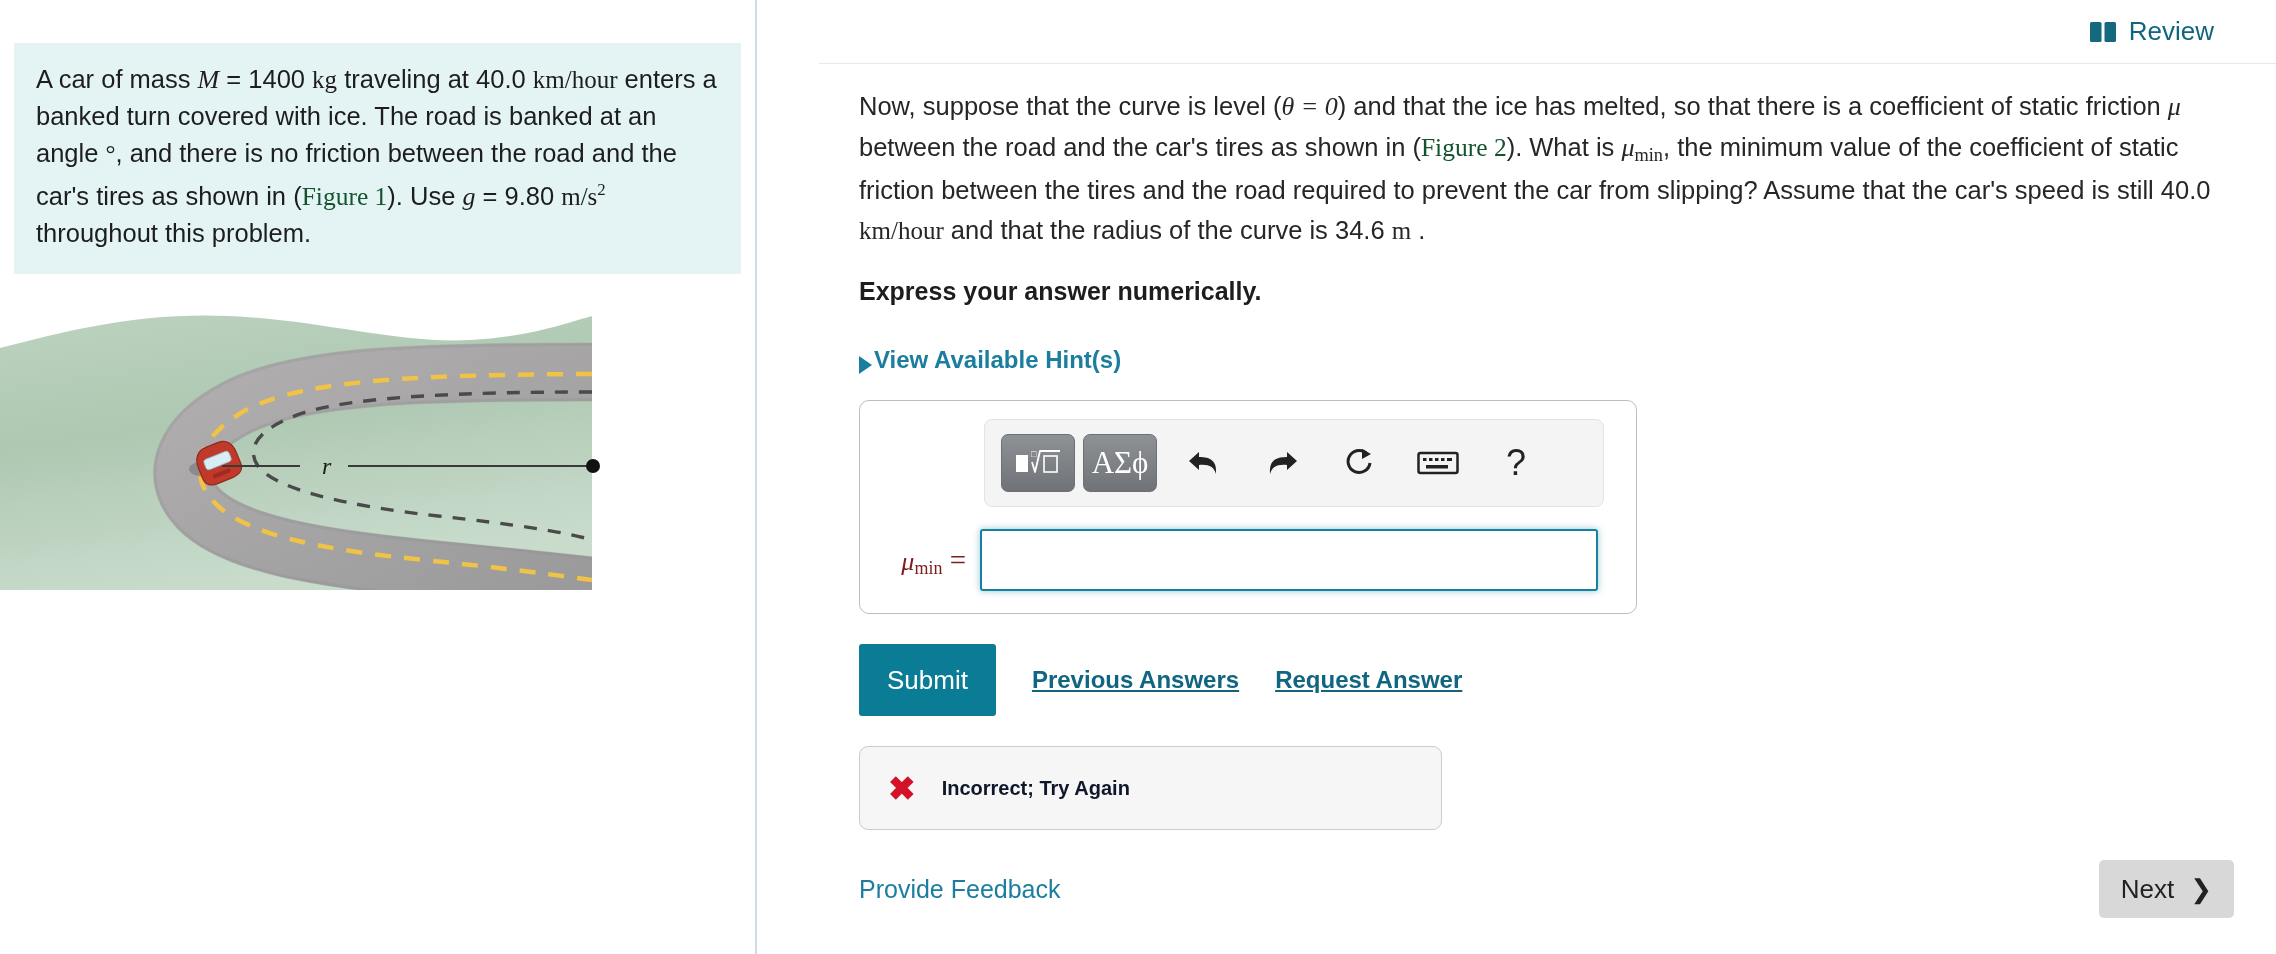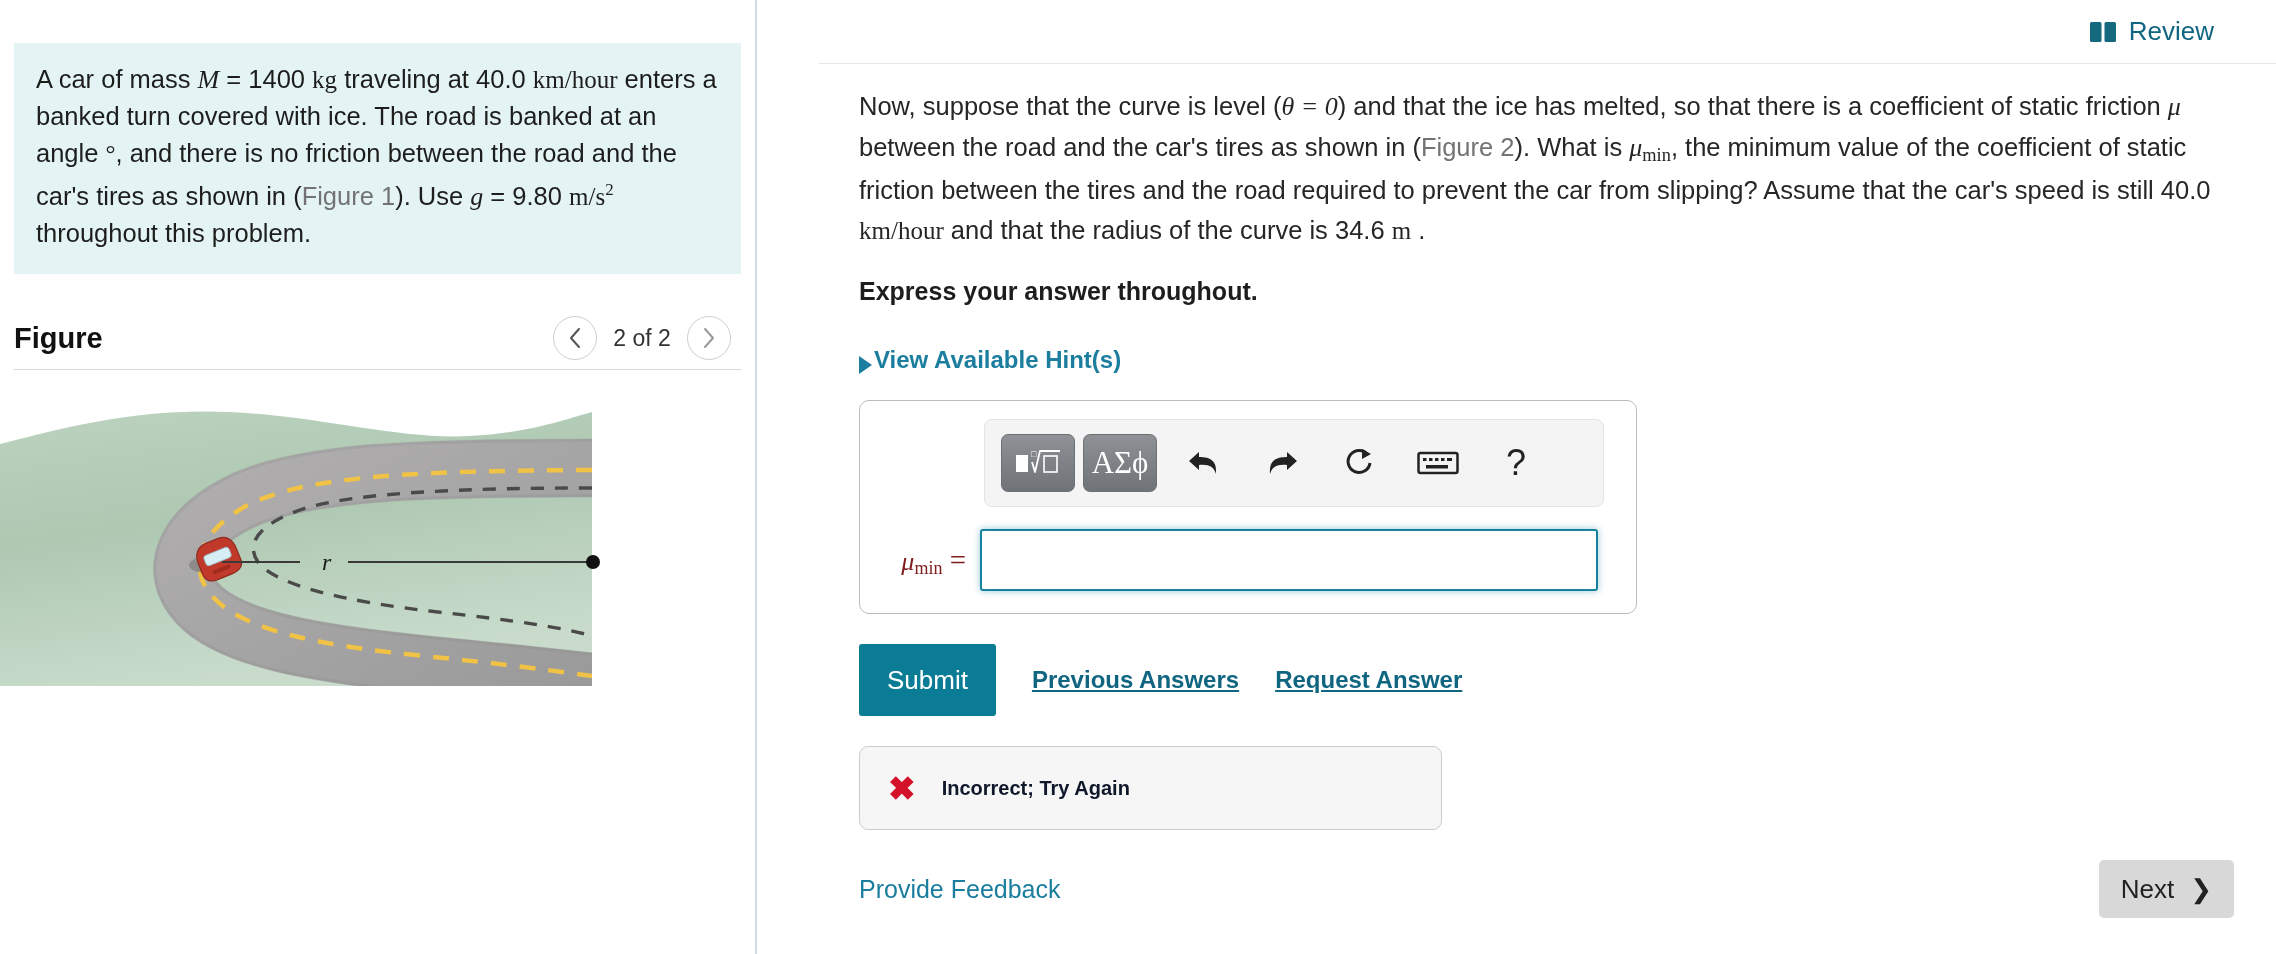--- a/index.html
+++ b/index.html
@@ -50,23 +50,23 @@
     font-family: "Liberation Serif", serif;
     font-style: italic;
     font-size: 26px;
   }
   .mathu {
     font-family: "Liberation Serif", serif;
     font-style: normal;
     font-size: 25px;
   }
   .figlink {
-    color: #737373;
+    color: #14532d;
     text-decoration: none;
-    font-family: Liberation Sans, sans-serif;
+    font-family: Liberation Serif, serif;
   }
   sup.sq { font-size: 0.66em; vertical-align: super; }
 
   .figure-header {
     margin: 34px 14px 0 14px;
     height: 62px;
     display: flex;
     align-items: center;
     justify-content: space-between;
     border-bottom: 1px solid #d8d8d8;
@@ -356,36 +356,20 @@
 <div class="page">
 
   <div class="left-panel">
 
     <div class="problem-box">
       <div class="problem-text">
         <span class="sans">A car of mass </span><span class="mathi">M</span><span class="sans"> = 1400 </span><span class="mathu">kg</span><span class="sans"> traveling at 40.0 </span><span class="mathu">km/hour</span><span class="sans"> enters a banked turn covered with ice. The road is banked at an angle </span><span class="mathu">°</span><span class="sans">, and there is no friction between the road and the car's tires as shown in (</span><a class="figlink" href="#">Figure 1</a><span class="sans">). Use </span><span class="mathi">g</span><span class="sans"> = 9.80 </span><span class="mathu">m/s</span><sup class="sq mathu">2</sup><span class="sans"> throughout this problem.</span>
       </div>
     </div>
 
-    <div class="figure-header">
-      <div class="figure-title">Figure</div>
-      <div class="fig-nav">
-        <div class="nav-circle">
-          <svg width="18" height="24" viewBox="0 0 18 24">
-            <polyline points="13,3 5,12 13,21" fill="none" stroke="#555" stroke-width="2" stroke-linecap="round" stroke-linejoin="round"></polyline>
-          </svg>
-        </div>
-        <div class="fig-count">2 of 2</div>
-        <div class="nav-circle">
-          <svg width="18" height="24" viewBox="0 0 18 24">
-            <polyline points="5,3 13,12 5,21" fill="none" stroke="#999" stroke-width="2" stroke-linecap="round" stroke-linejoin="round"></polyline>
-          </svg>
-        </div>
-      </div>
-    </div>
 
     <div class="figure-area">
       <svg class="figure-svg" width="757" height="440" viewBox="0 0 757 440">
         <defs>
           <linearGradient id="terrGrad" x1="0" y1="0" x2="0.3" y2="1">
             <stop offset="0%" stop-color="#bcd3bf"></stop>
             <stop offset="45%" stop-color="#aec8b2"></stop>
             <stop offset="100%" stop-color="#c9dccc"></stop>
           </linearGradient>
           <linearGradient id="roadGrad" x1="0" y1="0" x2="1" y2="1">
@@ -442,21 +426,21 @@
       </a>
     </div>
     <div class="hr-line"></div>
 
     <div class="content">
 
       <div class="qtext">
         <span>Now, suppose that the curve is level (</span><span class="mathi">θ = 0</span><span>) and that the ice has melted, so that there is a coefficient of static friction </span><span class="mathi">μ</span><span> between the road and the car's tires as shown in (</span><a class="figlink" href="#">Figure 2</a><span>). What is </span><span class="mathi">μ</span><span class="mathu" style="font-size:0.72em;position:relative;top:5px;">min</span><span>, the minimum value of the coefficient of static friction between the tires and the road required to prevent the car from slipping? Assume that the car's speed is still 40.0 </span><span class="mathu">km/hour</span><span> and that the radius of the curve is 34.6 </span><span class="mathu">m</span><span> .</span>
       </div>
 
-      <div class="express">Express your answer throughout.</div>
+      <div class="express">Express your answer numerically.</div>
 
       <div class="hints-row">
         <span class="tri"></span>
         <span class="hints-label">View Available Hint(s)</span>
       </div>
 
       <div class="answer-card">
         <div class="mathbar">
           <div class="mbtn">
             <svg width="48" height="34" viewBox="0 0 48 34">

